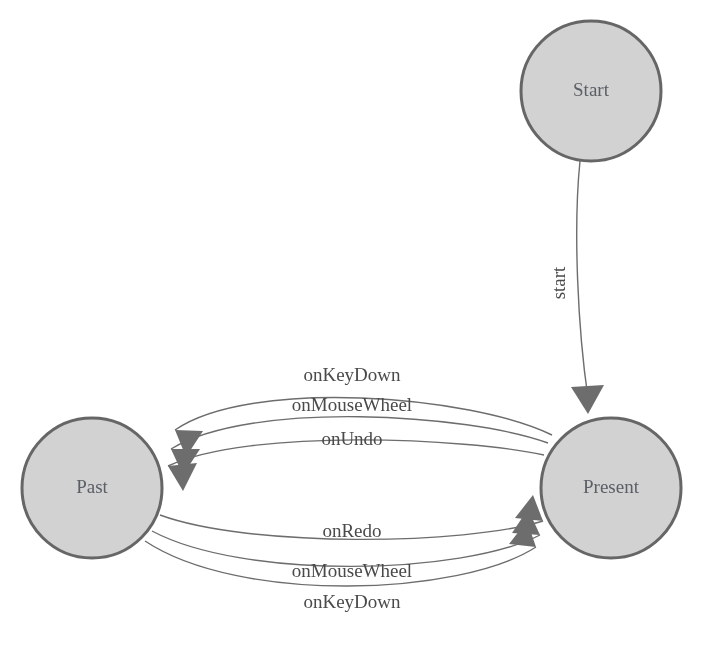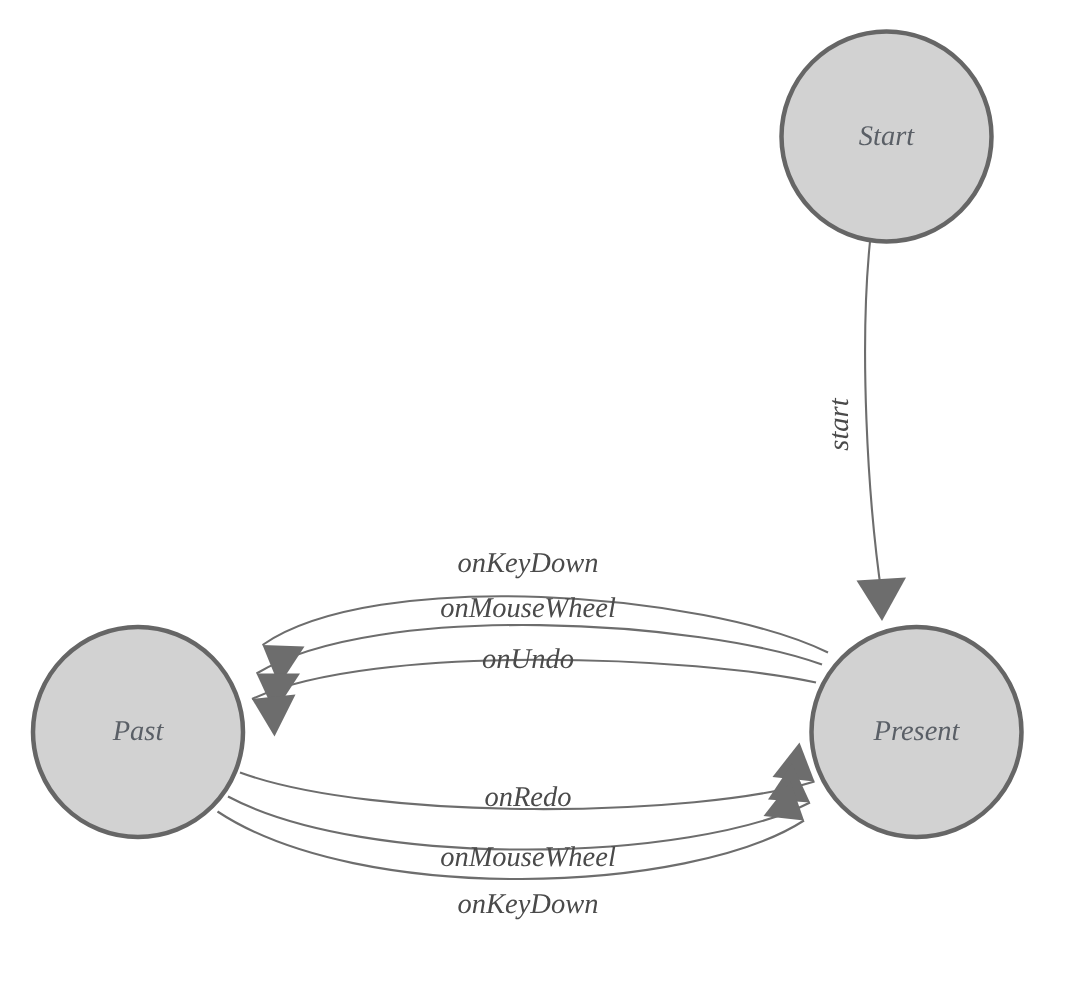--- a/index.html
+++ b/index.html
@@ -13,21 +13,20 @@
     position: relative;
     overflow: hidden;
     font-family: "Liberation Serif", "DejaVu Serif", serif;
   }
   #diagram-root {
     position: absolute;
     left: 0;
     top: 0;
     width: 721px;
     height: 670px;
-    font-style: italic;
   }
   svg#state-diagram {
     display: block;
     width: 721px;
     height: 670px;
   }
   .node-circle {
     fill: #d2d2d2;
     stroke: #666666;
     stroke-width: 3;

